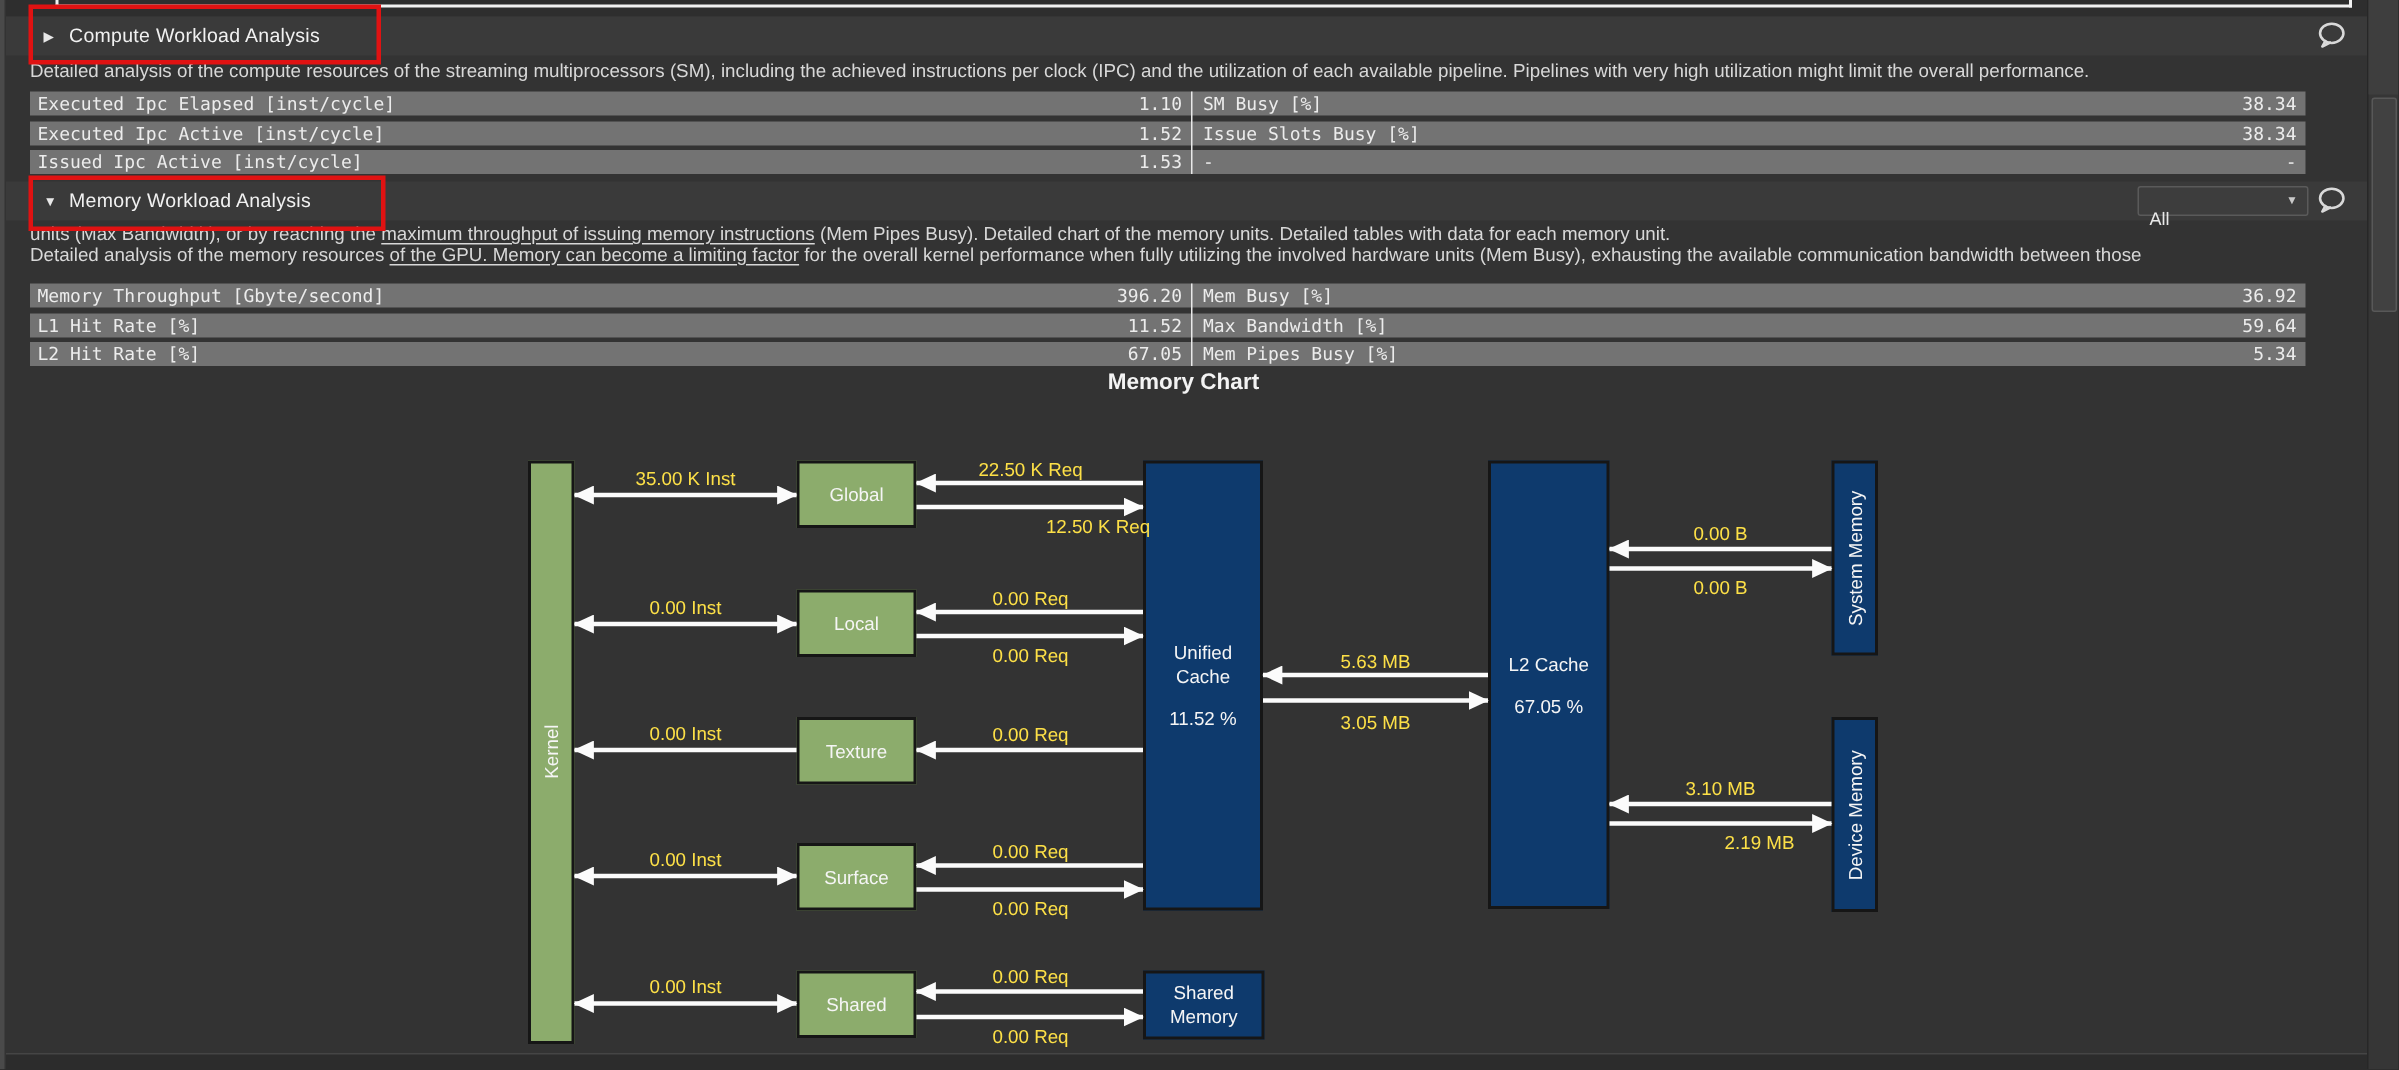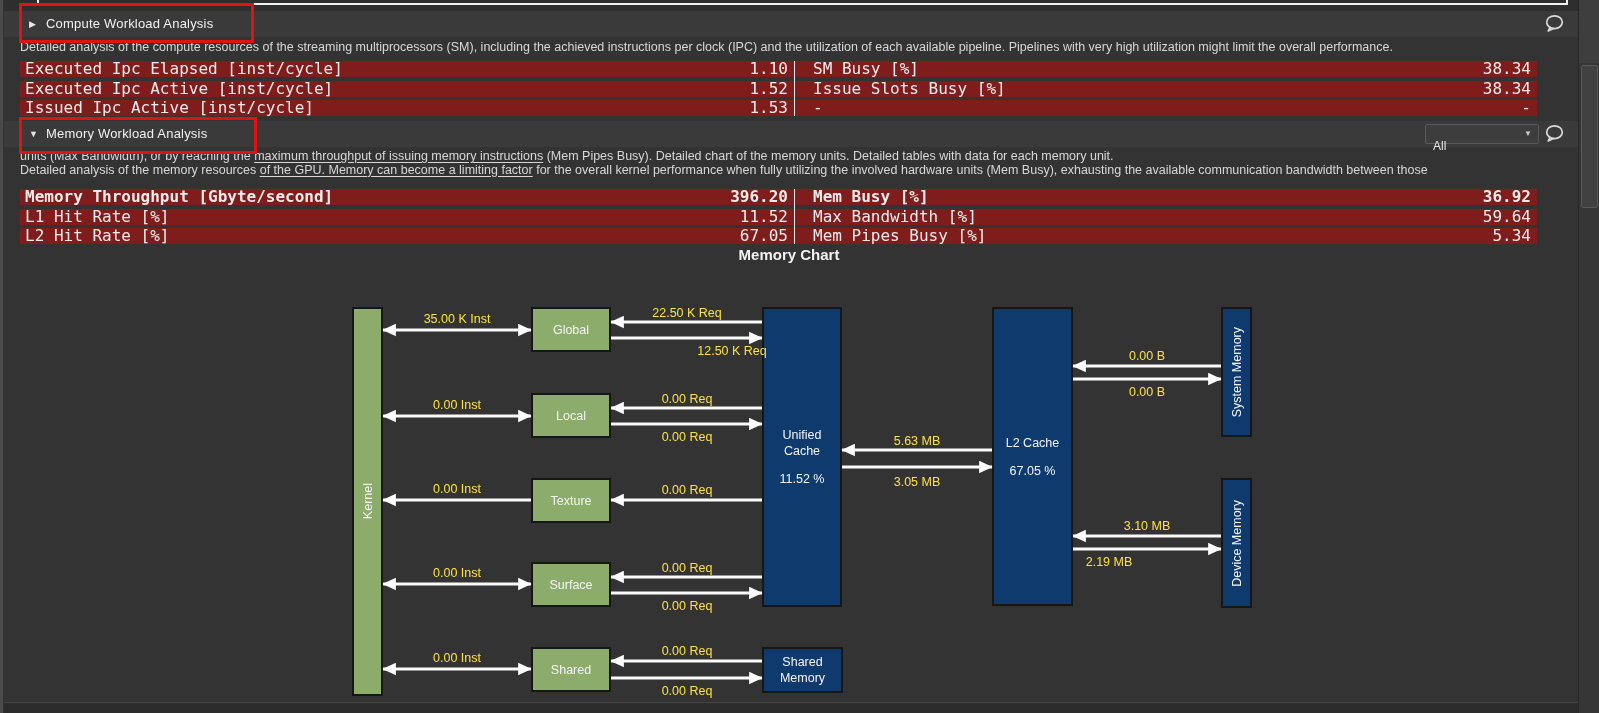--- a/index.html
+++ b/index.html
@@ -10,24 +10,24 @@
   .top-strip{left:4px;top:0;width:1574px;height:11px;background:#2e2e2e;}
   .wline{background:#f2f2f2;}
   
   .secbar{left:4px;width:1574px;height:26px;background:#3a3a3a;}
   .sec-toggle{position:absolute;left:25px;top:8px;font-size:9px;color:#e8e8e8;line-height:10px;}
   .sec-title{position:absolute;left:42px;top:5px;font-size:13px;font-weight:normal;color:#f1f1f1;letter-spacing:.2px;}
   .redbox{border:3px solid #e01212;background:transparent;z-index:30;pointer-events:none;}
   .desc{left:20px;font-size:12.5px;color:#d8d8d8;line-height:13.5px;white-space:nowrap;}
   .desc u{text-decoration:underline;text-underline-offset:2px;}
   
-  .trow{left:20px;width:1517px;height:16px;background:#7f1d1d;display:flex;
-        font-family:"DejaVu Sans Mono",monospace;font-size:16px;line-height:16px;color:#ececec;}
+  .trow{left:20px;width:1517px;height:16px;background:#737373;display:flex;
+        font-family:"DejaVu Sans Mono",monospace;font-size:12px;line-height:16px;color:#ececec;}
   .cl{width:774px;display:flex;justify-content:space-between;box-sizing:border-box;padding:0 6px 0 5px;}
-  .cr{flex:1;display:flex;justify-content:space-between;box-sizing:border-box;padding:0 6px 0 19px;}
+  .cr{flex:1;display:flex;justify-content:space-between;box-sizing:border-box;padding:0 6px 0 8px;}
   .vdiv{width:1px;background:#e9e9e9;z-index:5;}
   
   .dropdown{left:1425px;top:124px;width:114px;height:20px;background:#3d3d3d;border:1px solid #5a5a5a;
             border-radius:2px;box-sizing:border-box;font-size:12px;color:#e8e8e8;line-height:18px;}
   .dropdown .val{position:absolute;left:7px;top:12px;}
   .dropdown .caret{position:absolute;right:6px;top:5px;font-size:8px;color:#c9c9c9;line-height:8px;}
   .cbtn{width:24px;height:20px;background:transparent;}
   
   .chart-title{left:0;top:246px;width:1578px;text-align:center;font-size:15px;font-weight:bold;color:#f3f3f3;}
   .gbox{background:#8cac6c;border:2px solid #161616;box-sizing:border-box;color:#f5f5f5;
@@ -117,21 +117,21 @@
     <span class="val">All</span>
     <span class="caret">▼</span>
   </div>
   <div class="abs redbox" style="left:19px;top:117px;width:232px;height:31px;"></div>
 
   <div class="abs desc" style="top:150px;">
     <div><span>units (Max Bandwidth), or by reaching the </span><u>maximum throughput of issuing memory instructions</u><span> (Mem Pipes Busy). Detailed chart of the memory units. Detailed tables with data for each memory unit.</span></div>
     <div><span>Detailed analysis of the memory resources </span><u>of the GPU. Memory can become a limiting factor</u><span> for the overall kernel performance when fully utilizing the involved hardware units (Mem Busy), exhausting the available communication bandwidth between those</span></div>
   </div>
 
-  <div class="abs trow" style="top:189px;font-weight:bold;">
+  <div class="abs trow" style="top:189px;">
     <div class="cl">
         <span>Memory Throughput [Gbyte/second]</span>
         <span>396.20</span>
       </div>
     <div class="cr">
         <span>Mem Busy [%]</span>
         <span>36.92</span>
       </div>
   </div>
   <div class="abs trow" style="top:209px;">
@@ -234,20 +234,20 @@
   <div class="flabel" style="left:687px;top:599px;">0.00 Req</div>
   <div class="flabel" style="left:687px;top:644px;">0.00 Req</div>
   <div class="flabel" style="left:687px;top:684px;">0.00 Req</div>
 
   <div class="flabel" style="left:917px;top:434px;">5.63 MB</div>
   <div class="flabel" style="left:917px;top:475px;">3.05 MB</div>
 
   <div class="flabel" style="left:1147px;top:349px;">0.00 B</div>
   <div class="flabel" style="left:1147px;top:385px;">0.00 B</div>
   <div class="flabel" style="left:1147px;top:519px;">3.10 MB</div>
-  <div class="flabel" style="left:1109px;top:555px;">2.19 MB</div>
+  <div class="flabel" style="left:1173px;top:555px;">2.19 MB</div>
 
   <div class="abs hsb"></div>
   <div class="abs sb-track"></div>
   <div class="abs sb-upper"></div>
   <div class="abs sb-thumb"></div>
 
 </div>
 
 </body></html>

